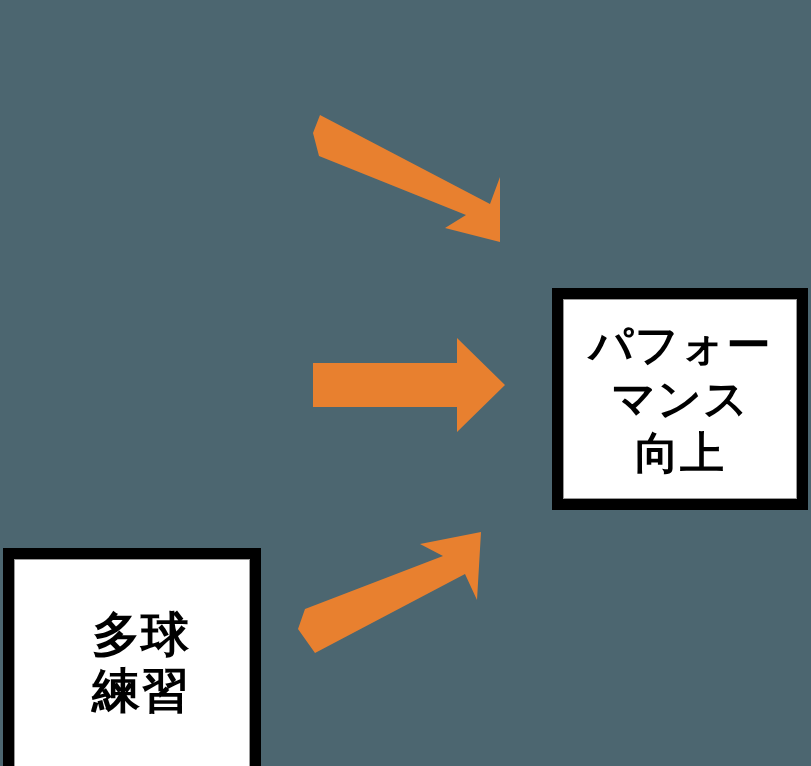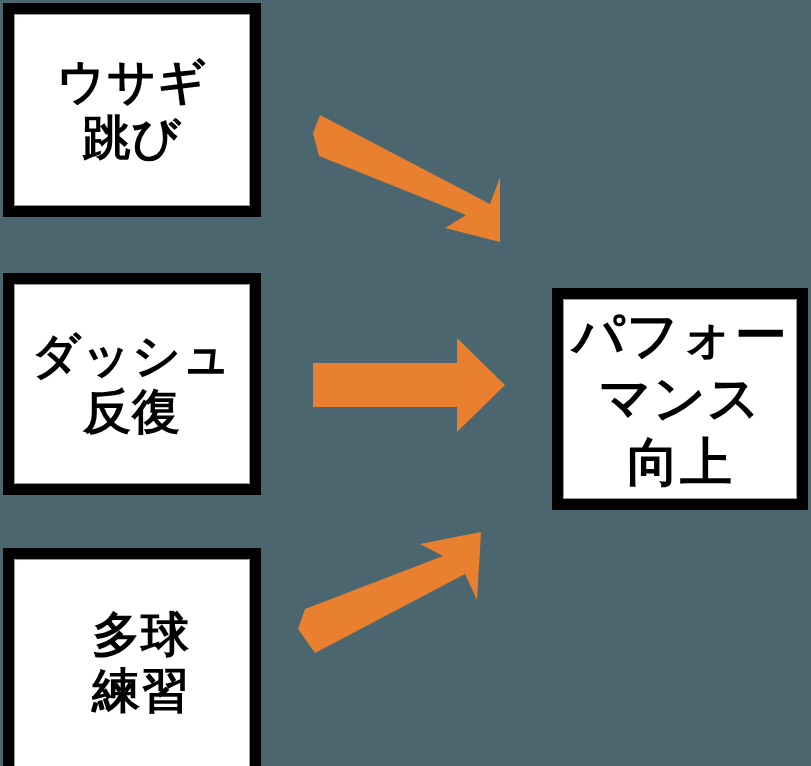--- a/index.html
+++ b/index.html
@@ -51,45 +51,37 @@
   }
 
   #node-rabbit   { left: 3px;   top: 3px;   width: 258px; height: 214px; }
   #node-dash     { left: 3px;   top: 273px; width: 258px; height: 222px; }
   #node-multiball{ left: 3px;   top: 548px; width: 258px; height: 230px; }
   #node-result   { left: 552px; top: 288px; width: 256px; height: 222px; }
 
   #node-rabbit .node-label    { font-size: 48px; }
   #node-dash .node-label      { font-size: 48px; width: 262px; }
   #node-multiball .node-label { font-size: 48px; margin-left: 18px; }
-  #node-result .node-label    { font-size: 52px; line-height: 1.22; }
+  #node-result .node-label    { font-size: 44px; line-height: 1.22; }
 
   
   .arrow {
     position: absolute;
     display: block;
   }
   #arrow-rabbit    { left: 300px; top: 110px; width: 210px; height: 140px; }
   #arrow-dash      { left: 305px; top: 338px; width: 205px; height: 94px; }
   #arrow-multiball { left: 293px; top: 512px; width: 205px; height: 146px; }
 </style>
 </head>
 <body>
 
 <div id="diagram">
 
-  <div class="node" id="node-rabbit">
-    <span class="node-label">ウサギ
-跳び</span>
-  </div>
 
-  <div class="node" id="node-dash">
-    <span class="node-label">ダッシュ
-反復</span>
-  </div>
 
   <div class="node" id="node-multiball">
     <span class="node-label">多球
 練習</span>
   </div>
 
   <div class="node" id="node-result">
     <span class="node-label">パフォー
 マンス
 向上</span>

